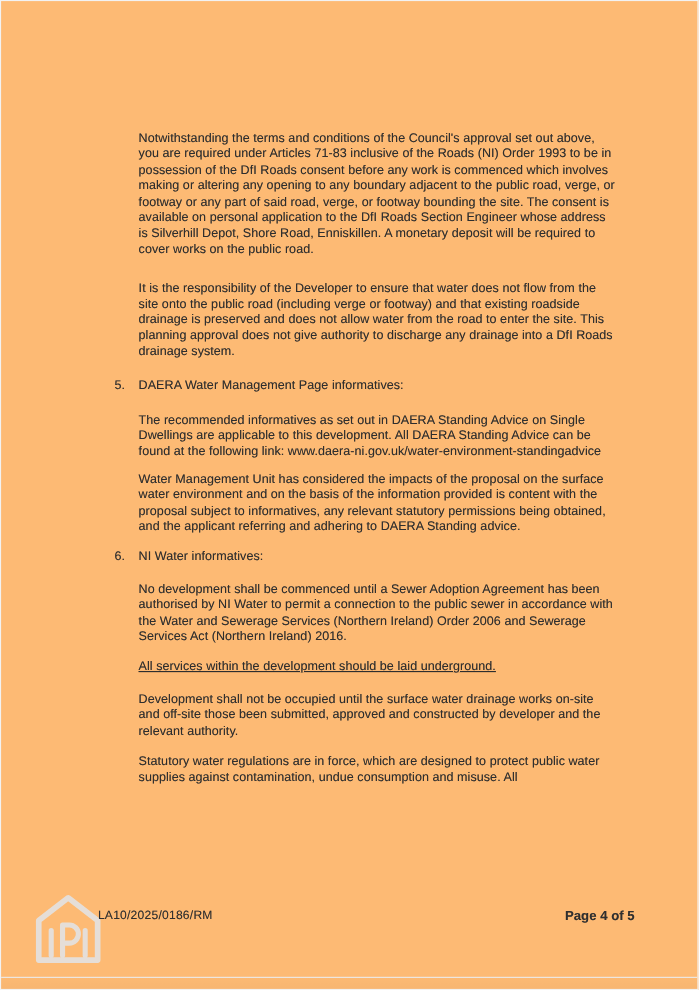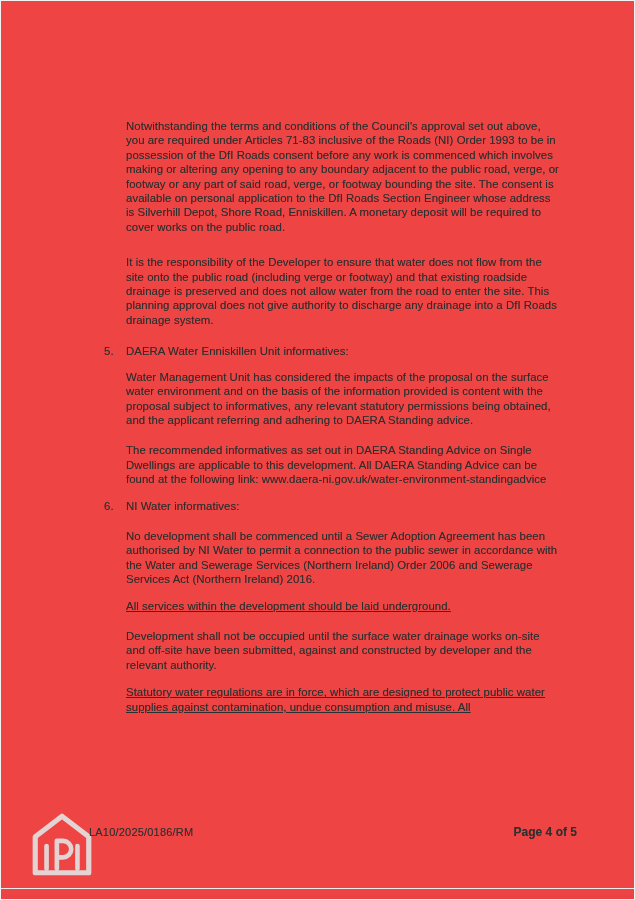--- a/index.html
+++ b/index.html
@@ -4,21 +4,21 @@
 <style>
   html, body {
     margin: 0;
     padding: 0;
     background: #ffffff;
   }
   .page {
     position: relative;
     width: 635px;
     height: 900px;
-    background: #ef4444;
+    background: #fdba74;
     overflow: hidden;
     font-family: "Liberation Sans", sans-serif;
     box-sizing: border-box;
     border: 1px solid #f2f2f2;
   }
   .content {
     position: absolute;
     left: 103px;
     top: 118px;
     width: 458px;
@@ -45,21 +45,21 @@
   
   .b1  { margin-top: 21px; }
   .b2  { margin-top: 17px; }
   .b3  { margin-top: 11px; }
   .b4  { margin-top: 16px; }
   .b5  { margin-top: 12px; }
   .b6  { margin-top: 16px; }
   .b7  { margin-top: 13px; }
   .b8  { margin-top: 12px; text-decoration: underline; }
   .b9  { margin-top: 16px; }
-  .b10 { margin-top: 13px; text-decoration: underline; }
+  .b10 { margin-top: 13px; }
 
   .footer-ref {
     position: absolute;
     left: 88px;
     top: 825px;
     font-size: 11px;
     font-weight: 400;
     color: #2f2f2f;
     letter-spacing: 0.2px;
     text-shadow: 0 0 0.5px rgba(47,47,47,0.4);
@@ -107,38 +107,38 @@
 <div class="page">
 
   <div class="content">
 
     <p class="para b0">Notwithstanding the terms and conditions of the Council's approval set out above, you are required under Articles 71-83 inclusive of the Roads (NI) Order 1993 to be in possession of the DfI Roads consent before any work is commenced which involves making or altering any opening to any boundary adjacent to the public road, verge, or footway or any part of said road, verge, or footway bounding the site. The consent is available on personal application to the DfI Roads Section Engineer whose address is Silverhill Depot, Shore Road, Enniskillen. A monetary deposit will be required to cover works on the public road.</p>
 
     <p class="para b1">It is the responsibility of the Developer to ensure that water does not flow from the site onto the public road (including verge or footway) and that existing roadside drainage is preserved and does not allow water from the road to enter the site. This planning approval does not give authority to discharge any drainage into a DfI Roads drainage system.</p>
 
     <div class="numbered b2">
       <span class="num">5.</span>
-      <span class="numtext">DAERA Water Enniskillen Unit informatives:</span>
+      <span class="numtext">DAERA Water Management Page informatives:</span>
     </div>
 
+    <p class="para b4">The recommended informatives as set out in DAERA Standing Advice on Single Dwellings are applicable to this development. All DAERA Standing Advice can be found at the following link: www.daera-ni.gov.uk/water-environment-standingadvice</p>
+
     <p class="para b3">Water Management Unit has considered the impacts of the proposal on the surface water environment and on the basis of the information provided is content with the proposal subject to informatives, any relevant statutory permissions being obtained, and the applicant referring and adhering to DAERA Standing advice.</p>
-
-    <p class="para b4">The recommended informatives as set out in DAERA Standing Advice on Single Dwellings are applicable to this development. All DAERA Standing Advice can be found at the following link: www.daera-ni.gov.uk/water-environment-standingadvice</p>
 
     <div class="numbered b5">
       <span class="num">6.</span>
       <span class="numtext">NI Water informatives:</span>
     </div>
 
     <p class="para b6">No development shall be commenced until a Sewer Adoption Agreement has been authorised by NI Water to permit a connection to the public sewer in accordance with the Water and Sewerage Services (Northern Ireland) Order 2006 and Sewerage Services Act (Northern Ireland) 2016.</p>
 
 
     <p class="para b8">All services within the development should be laid underground.</p>
 
-    <p class="para b9">Development shall not be occupied until the surface water drainage works on-site and off-site have been submitted, against and constructed by developer and the relevant authority.</p>
+    <p class="para b9">Development shall not be occupied until the surface water drainage works on-site and off-site those been submitted, approved and constructed by developer and the relevant authority.</p>
 
     <p class="para b10">Statutory water regulations are in force, which are designed to protect public water supplies against contamination, undue consumption and misuse. All</p>
 
   </div>
 
   <svg class="watermark" viewBox="0 0 64 68" fill="none" xmlns="http://www.w3.org/2000/svg">
     <path d="M 6 26 L 32 6 L 58 26 L 58 61 L 6 61 Z" stroke="#e3e3e3" stroke-width="5" stroke-linejoin="round" fill="none"></path>
     <path d="M 17 35 L 17 57" stroke="#e3e3e3" stroke-width="4.5" stroke-linecap="round"></path>
     <path d="M 47 35 L 47 57" stroke="#e3e3e3" stroke-width="4.5" stroke-linecap="round"></path>
     <path d="M 27 57 L 27 30 L 33 30 A 8 8 0 0 1 33 46 L 27 46" stroke="#e3e3e3" stroke-width="4.5" stroke-linejoin="round" stroke-linecap="round" fill="none"></path>

